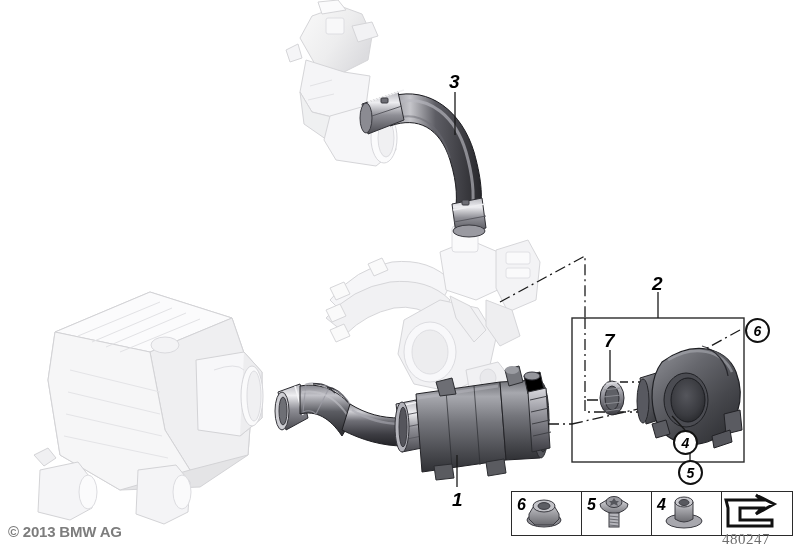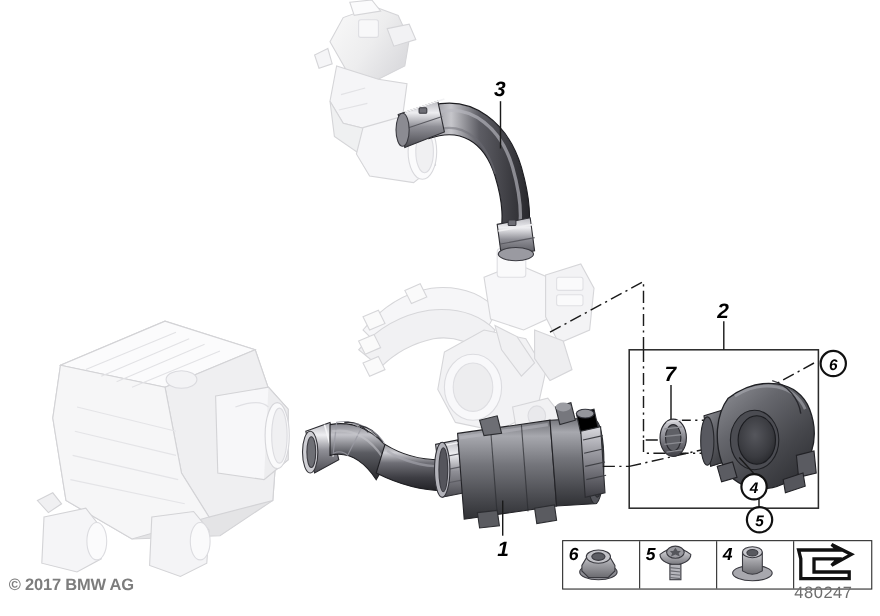--- a/index.html
+++ b/index.html
@@ -40,21 +40,21 @@
     font-family:"Liberation Sans", sans-serif;
     font-weight:bold;
     font-size:15px;
     color:#7d7d7d;
     letter-spacing:-0.2px;
     white-space:nowrap;
   }
   .partnum{
     position:absolute;
     left:722px;top:531px;
-    font-family:Liberation Sans, sans-serif;
+    font-family:Liberation Serif, serif;
     font-size:15px;
     color:#6e6e6e;
     letter-spacing:0.5px;
     white-space:nowrap;
   }
   .legend{
     position:absolute;
     left:511px;top:491px;
     height:45px;
     display:flex;
@@ -437,16 +437,16 @@
   </div>
 
   <div class="legend-cell arrow">
     <span class="legend-num"></span>
     <svg class="legend-art" viewBox="0 0 56 38">
       <path d="M4 8 L40 8 L34 3 L52 12 L34 22 L40 16 L18 16 L18 28 L50 28 L50 34 L6 34 L6 16 Z" fill="#ffffff" stroke="#111111" stroke-width="3" stroke-linejoin="miter"></path>
     </svg>
   </div>
 </div>
 
-<div class="copyright">© 2017 BMW AG</div>
+<div class="copyright">© 2013 BMW AG</div>
 <div class="partnum">480247</div>
 
 </div>
 
 </body></html>

